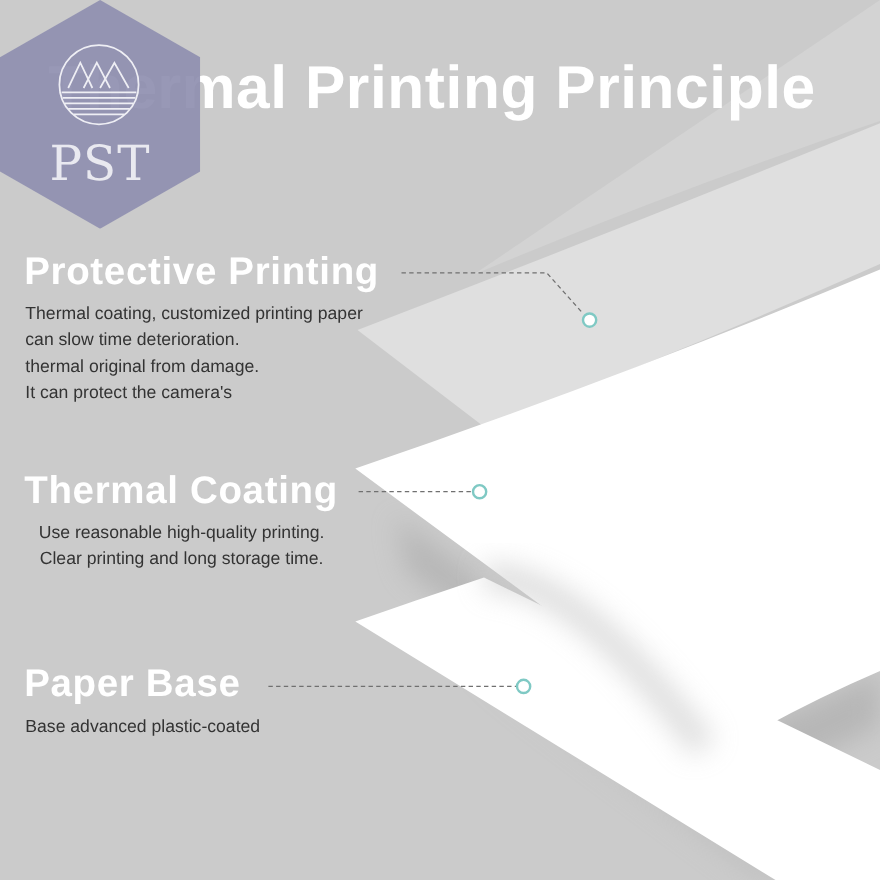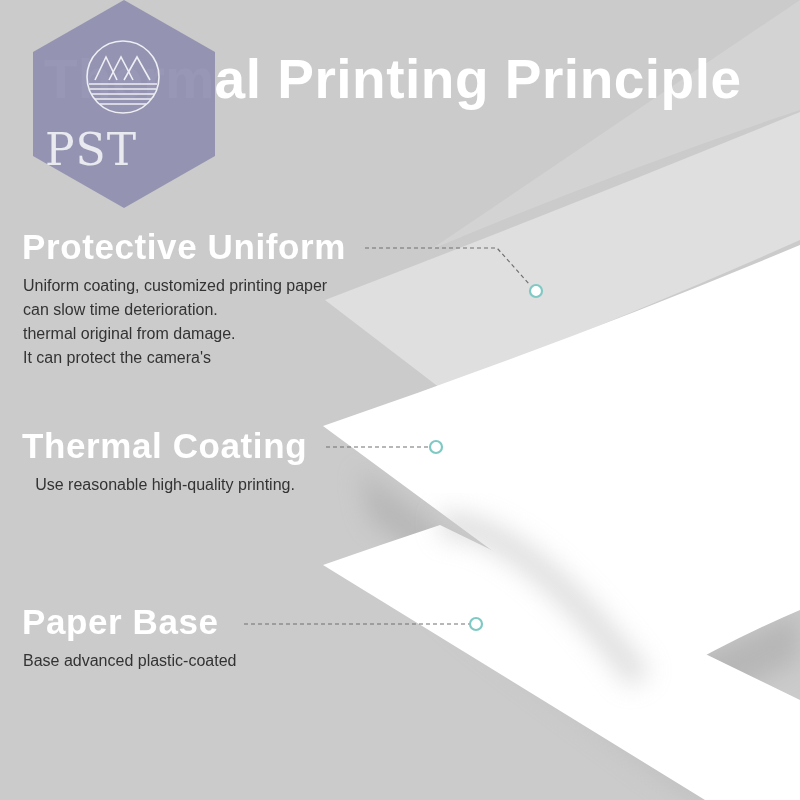--- a/index.html
+++ b/index.html
@@ -4,21 +4,21 @@
 <style>
   html, body { margin: 0; padding: 0; }
   body { width: 800px; height: 800px; overflow: hidden; background: #cbcbcb; font-family: "Liberation Sans", sans-serif; }
   .canvas { position: relative; width: 800px; height: 800px; background: #cbcbcb; overflow: hidden; }
   svg.bg { position: absolute; left: 0; top: 0; }
   .title {
     position: absolute; left: 44px; top: 52px;
     font-size: 55px; font-weight: bold; color: #ffffff; letter-spacing: 0.5px;
     white-space: nowrap; line-height: 1;
   }
-  .logo { position: absolute; left: 0; top: 0; width: 182px; height: 208px; padding-left: 33px; }
+  .logo { position: absolute; left: 0; top: 0; width: 182px; height: 208px; }
   .logo-text {
     position: absolute; left: 0; top: 124px; width: 182px; text-align: center;
     font-family: "DejaVu Serif", serif; font-size: 44px; color: #e9e9f0; letter-spacing: 1px;
   }
   .section { position: absolute; left: 22px; }
   .section h2 {
     margin: 0; font-size: 35px; font-weight: bold; color: #ffffff; line-height: 1; white-space: nowrap;
     letter-spacing: 0.6px;
   }
   .section p {
@@ -78,33 +78,34 @@
         <line x1="57" y1="89" x2="123" y2="89"></line>
         <line x1="59" y1="94" x2="121" y2="94"></line>
         <line x1="62" y1="99" x2="118" y2="99"></line>
         <line x1="67" y1="104" x2="113" y2="104"></line>
       </g>
     </svg>
     <div class="logo-text">PST</div>
   </div>
 
   <div class="section" style="top:229px;">
-    <h2>Protective Uniform</h2>
+    <h2>Protective Printing</h2>
     <p>
-      <span class="desc-line">Uniform coating, customized printing paper</span>
+      <span class="desc-line">Thermal coating, customized printing paper</span>
       <span class="desc-line">can slow time deterioration.</span>
       <span class="desc-line">thermal original from damage.</span>
       <span class="desc-line">It can protect the camera's</span>
     </p>
   </div>
 
   <div class="section" style="top:428px;text-align:center;">
     <h2>Thermal Coating</h2>
     <p>
       <span class="desc-line">Use reasonable high-quality printing.</span>
+      <span class="desc-line">Clear printing and long storage time.</span>
     </p>
   </div>
 
   <div class="section" style="top:604px;">
     <h2>Paper Base</h2>
     <p>
       <span class="desc-line">Base advanced plastic-coated</span>
     </p>
   </div>
 </div>

